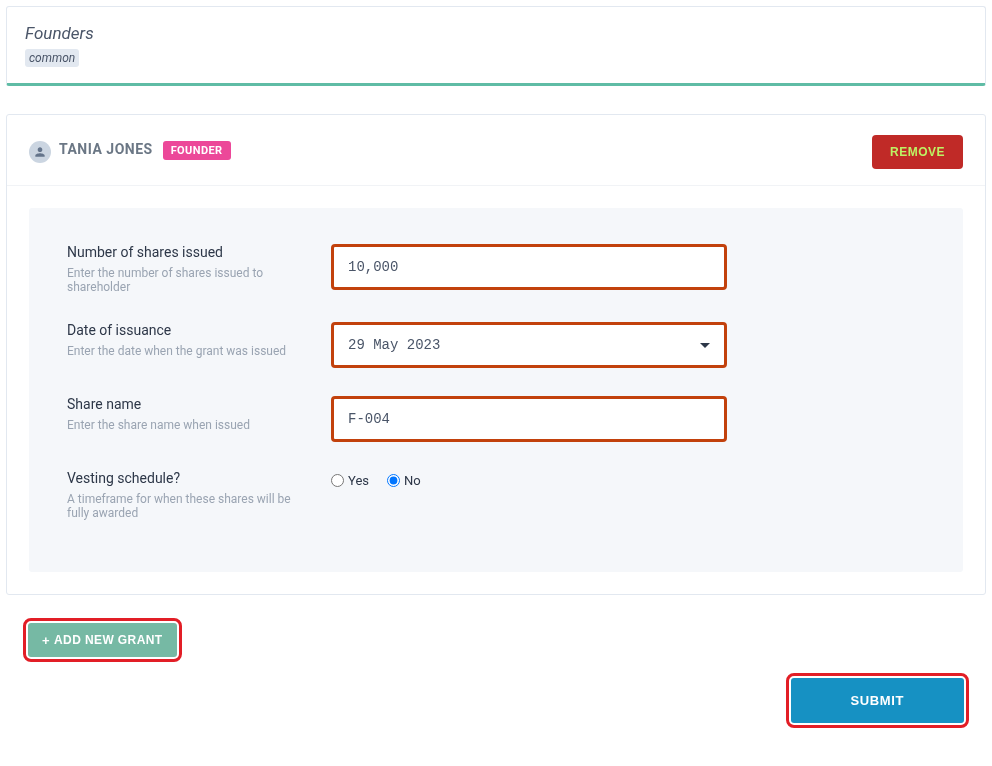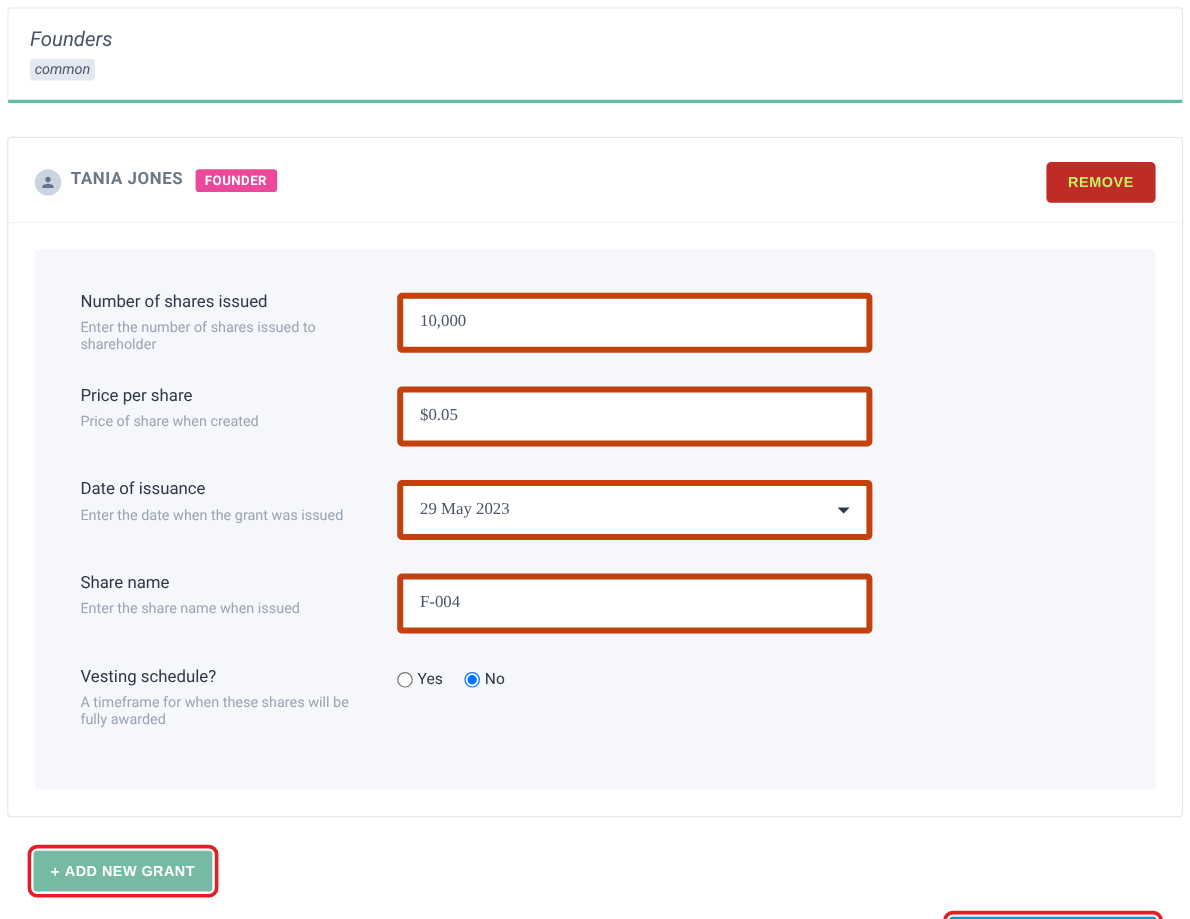--- a/index.html
+++ b/index.html
@@ -99,27 +99,27 @@
     color: #2d3748;
     margin-bottom: 6px;
   }
   .field-sub {
     font-size: 12px;
     color: #9aa4b2;
   }
   .field-control { flex: 1; max-width: 396px; }
   .text-input, .select-input {
     width: 100%;
-    border: 5px solid #c2410c;
+    border: 3px solid #c2410c;
     border-radius: 4px;
     padding: 12px 14px;
     font-size: 14px;
     color: #4a5568;
     background: #fff;
-    font-family: Liberation Serif, serif;
+    font-family: Liberation Mono, monospace;
   }
   .select-input {
     position: relative;
     display: flex;
     justify-content: space-between;
     align-items: center;
     cursor: pointer;
   }
   .caret-down {
     width: 0; height: 0;
@@ -198,29 +198,20 @@
       <div class="field-row">
         <div class="field-labels">
           <div class="field-title">Number of shares issued</div>
           <div class="field-sub">Enter the number of shares issued to shareholder</div>
         </div>
         <div class="field-control">
           <input type="text" class="text-input" value="10,000" style="">
         </div>
       </div>
 
-      <div class="field-row">
-        <div class="field-labels">
-          <div class="field-title">Price per share</div>
-          <div class="field-sub">Price of share when created</div>
-        </div>
-        <div class="field-control">
-          <input type="text" class="text-input" value="$0.05" style="">
-        </div>
-      </div>
 
       <div class="field-row">
         <div class="field-labels">
           <div class="field-title">Date of issuance</div>
           <div class="field-sub">Enter the date when the grant was issued</div>
         </div>
         <div class="field-control">
           <div class="select-input">
             <span>29 May 2023</span>
             <span class="caret-down"></span>

